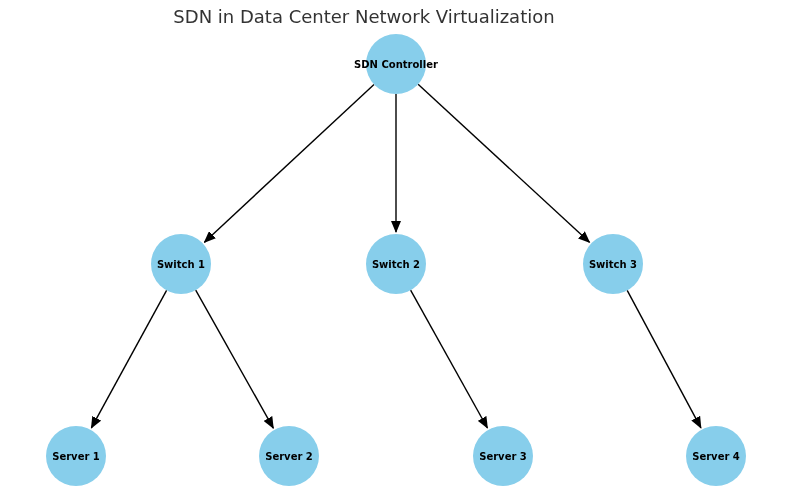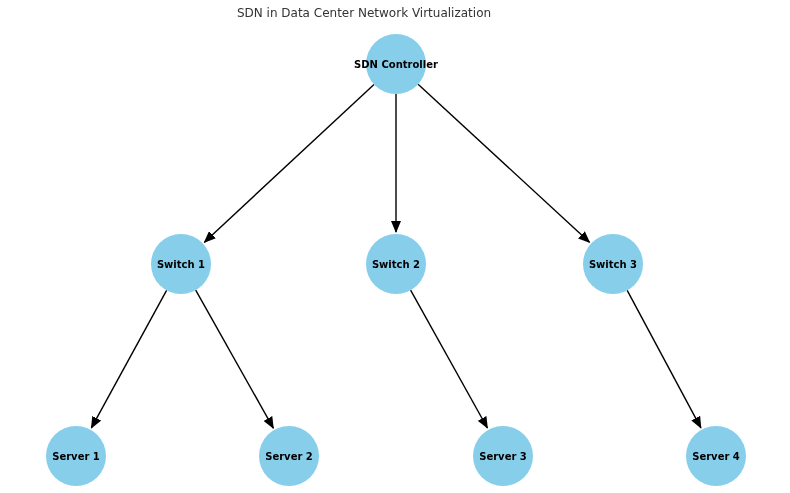--- a/index.html
+++ b/index.html
@@ -14,21 +14,21 @@
     background: #ffffff;
     overflow: hidden;
     font-family: "DejaVu Sans", sans-serif;
   }
   #diagram-title {
     position: absolute;
     top: 6px;
     left: 0;
     width: 728px;
     text-align: center;
-    font-size: 12px;
+    font-size: 18px;
     font-weight: 400;
     color: #333333;
     letter-spacing: 0px;
   }
   #diagram-svg {
     position: absolute;
     top: 0;
     left: 0;
   }
   .edge-line {

